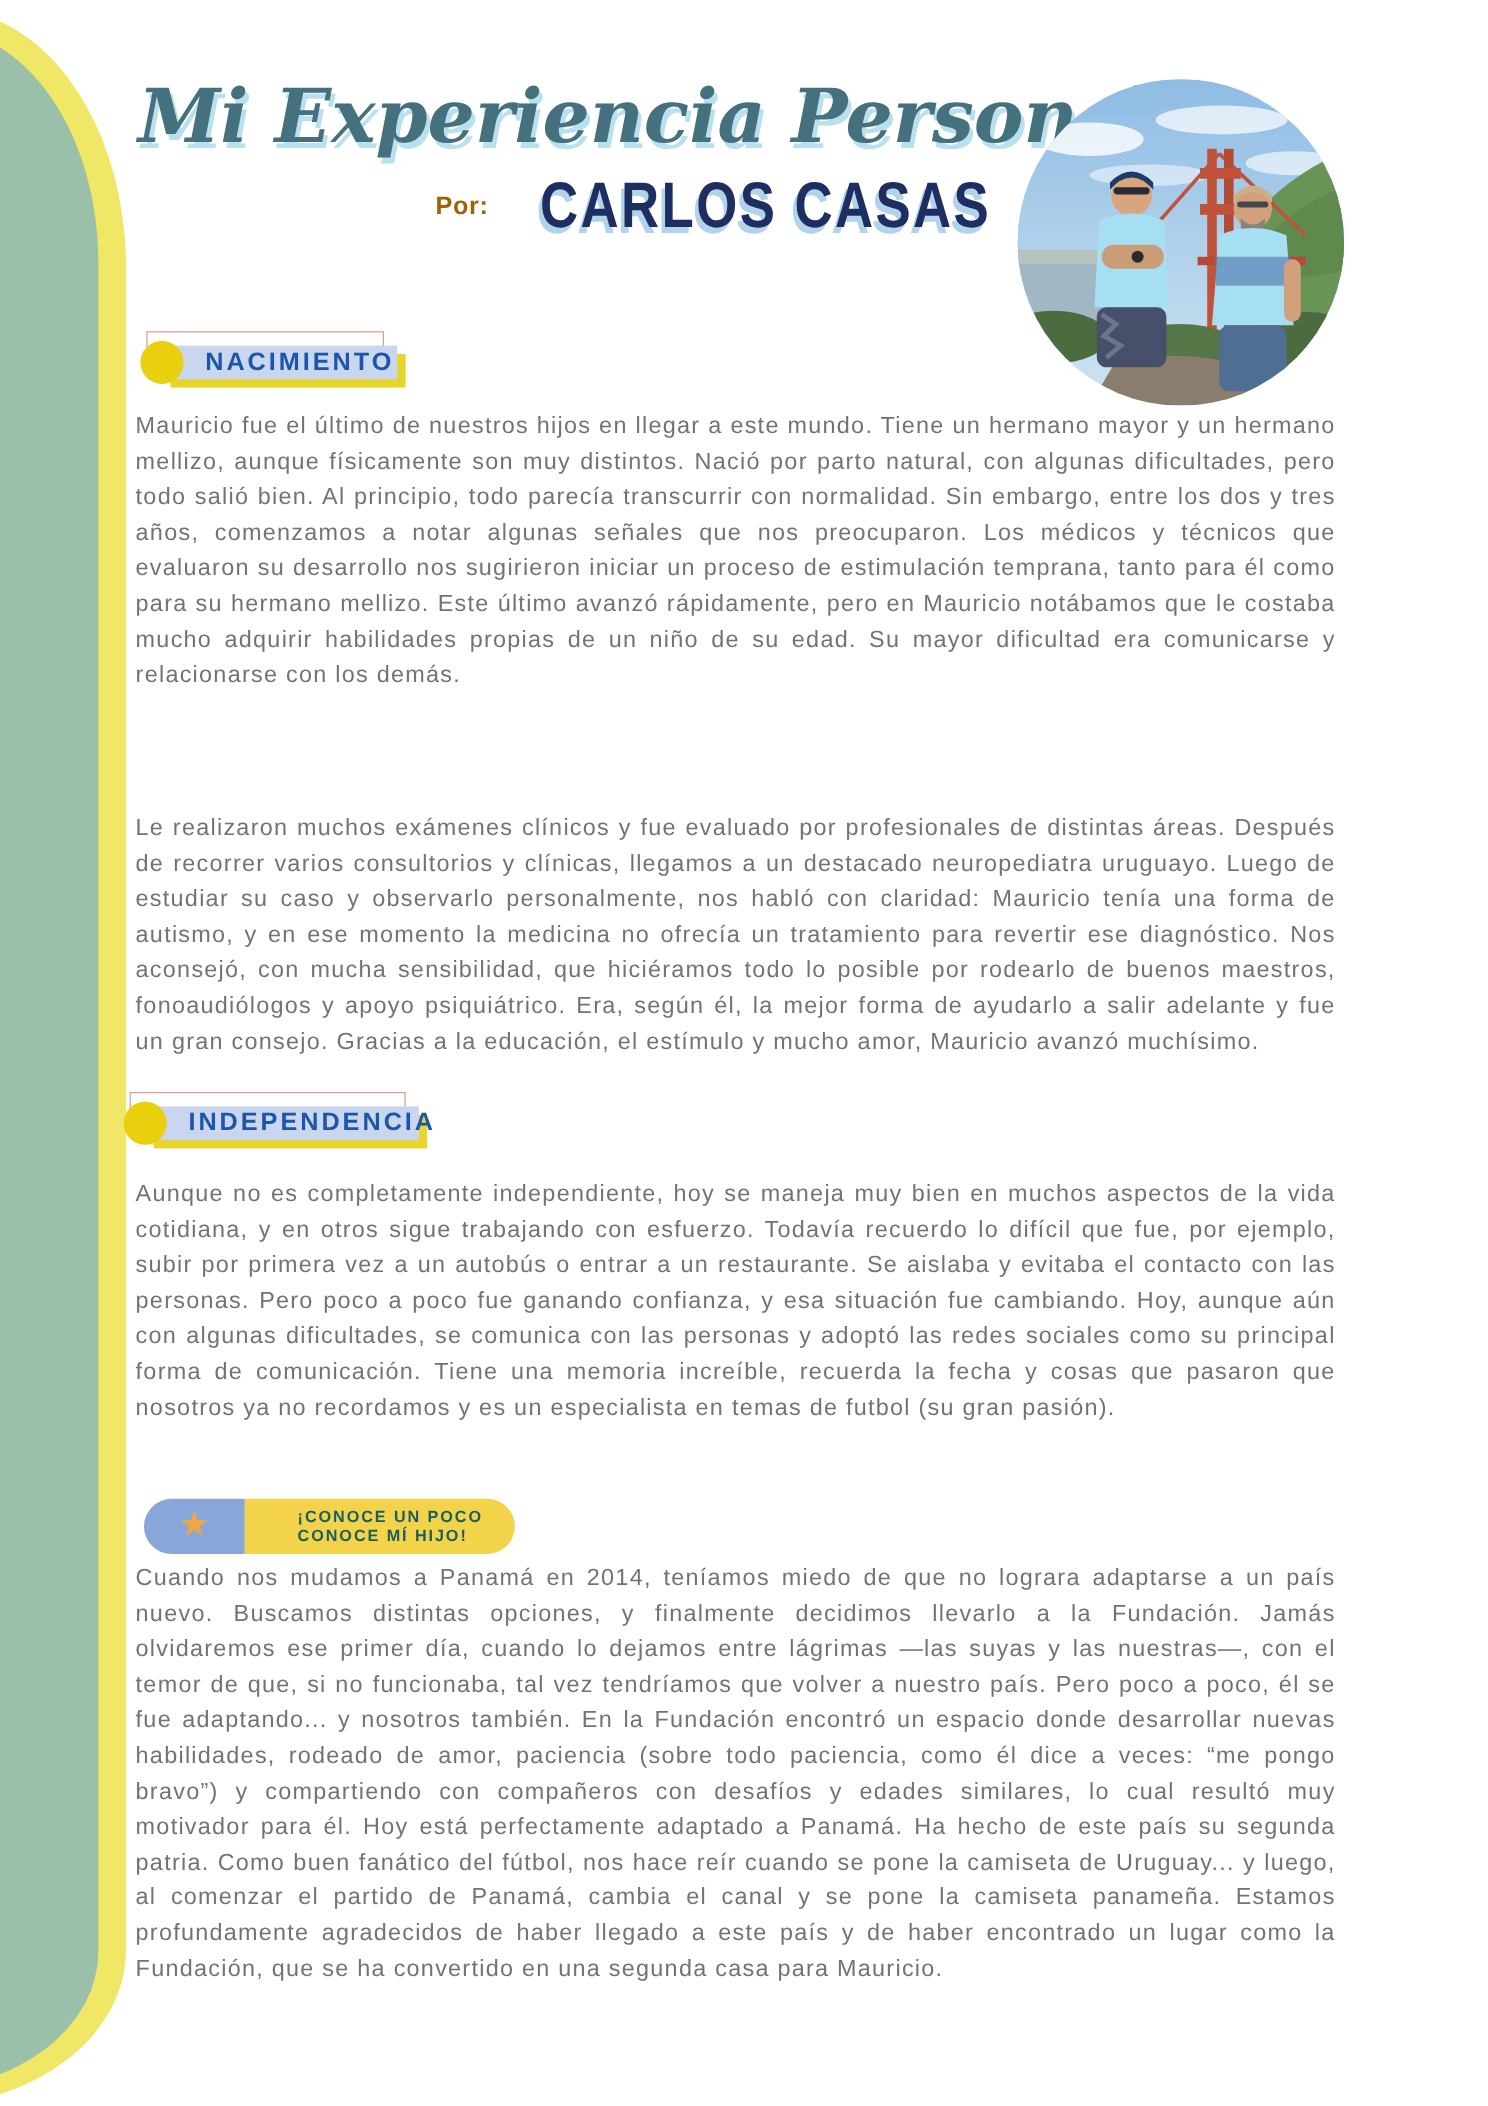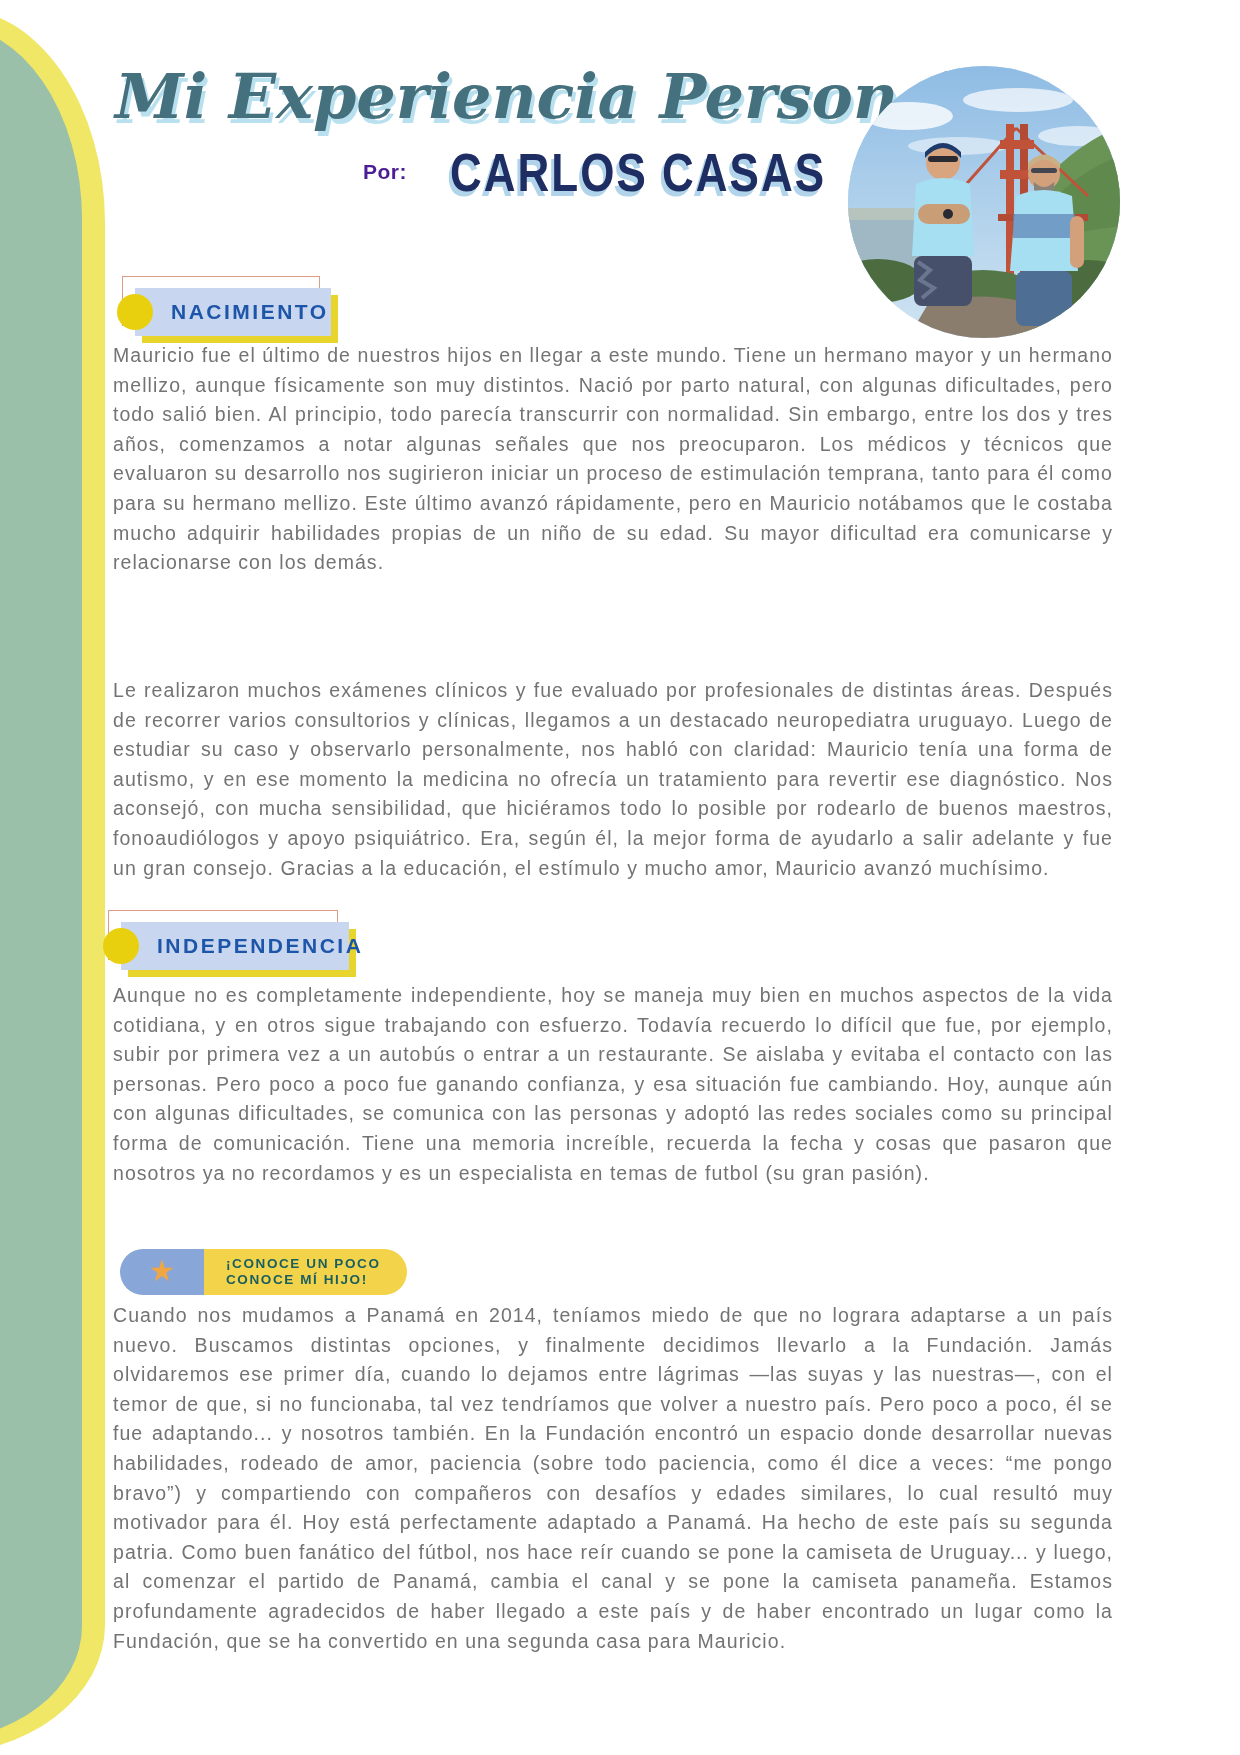--- a/index.html
+++ b/index.html
@@ -16,35 +16,35 @@
     position:absolute;left:-70px;top:24px;width:152px;height:1717px;background:#9ac0a9;
     border-top-right-radius:135px 195px;border-bottom-right-radius:150px 115px;
   }
   
   .title{
     position:absolute;left:115px;top:60px;width:740px;
     font-family:"DejaVu Serif","Liberation Serif",serif;font-style:italic;font-weight:bold;
     font-size:62px;color:#45707d;text-shadow:3px 5px 0 #b9e0ef;white-space:nowrap;
   }
   .byline-label{
-    position:absolute;left:363px;top:160px;font-size:21px;font-weight:bold;color:#4c1d95;
+    position:absolute;left:363px;top:160px;font-size:21px;font-weight:bold;color:#a16207;
     letter-spacing:0.5px;
   }
   .author{
     position:absolute;left:450px;top:142px;font-size:44px;font-weight:bold;color:#1e2e63;
     letter-spacing:2px;transform:scaleY(1.22);transform-origin:top left;white-space:nowrap;
     text-shadow:-3px 4px 0 #b1d4ea;
   }
   
   .photo{
     position:absolute;left:848px;top:66px;width:272px;height:272px;border-radius:50%;
     overflow:hidden;background:#b3d4ec;
   }
   
-  .sec-header{position:absolute;height:48px;}
+  .sec-header{position:absolute;height:28px;}
   .sec-header .outline{
     position:absolute;left:-13px;top:-12px;width:100%;height:100%;
     border:1px solid #dd9b8b;background:transparent;z-index:0;
   }
   .sec-header .box{
     position:absolute;left:0;top:0;width:100%;height:100%;background:#c9d6f0;
     box-shadow:7px 7px 0 #e7d52e;z-index:1;display:flex;align-items:center;
     padding-left:36px;box-sizing:border-box;
     font-size:21px;font-weight:bold;color:#1d56a8;letter-spacing:2.5px;white-space:nowrap;
   }
@@ -65,20 +65,21 @@
     display:flex;align-items:center;justify-content:center;
   }
   .badge .star-glyph{font-size:30px;color:#efa643;line-height:1;transform:translateY(-1px);}
   .badge .label-sec{
     background:#f3d34a;border-radius:0 23px 23px 0;padding:0 26px 0 22px;
     display:flex;flex-direction:column;justify-content:center;
   }
   .badge .label-sec span{
     font-size:13.5px;font-weight:bold;color:#1a5f60;letter-spacing:1.6px;line-height:16px;
     white-space:nowrap;
+    margin-left:22px;
   }
 </style>
 </head>
 <body>
 
 <div class="page">
 
   <div class="band-yellow"></div>
   <div class="band-green"></div>
 

